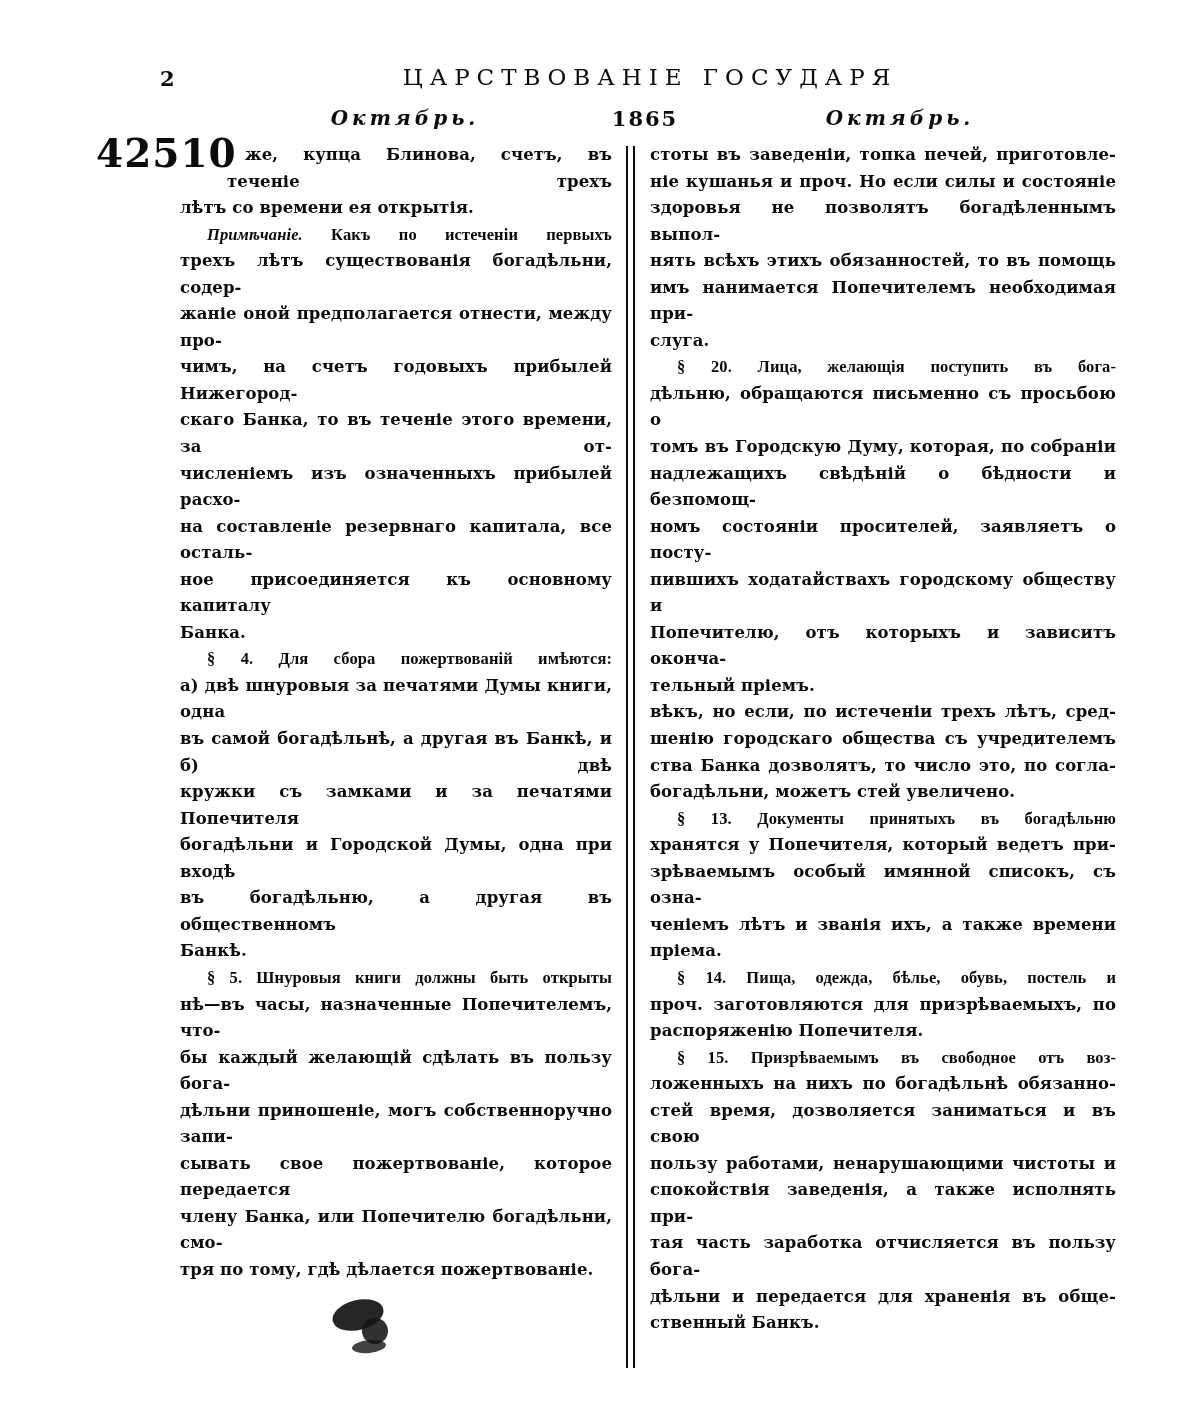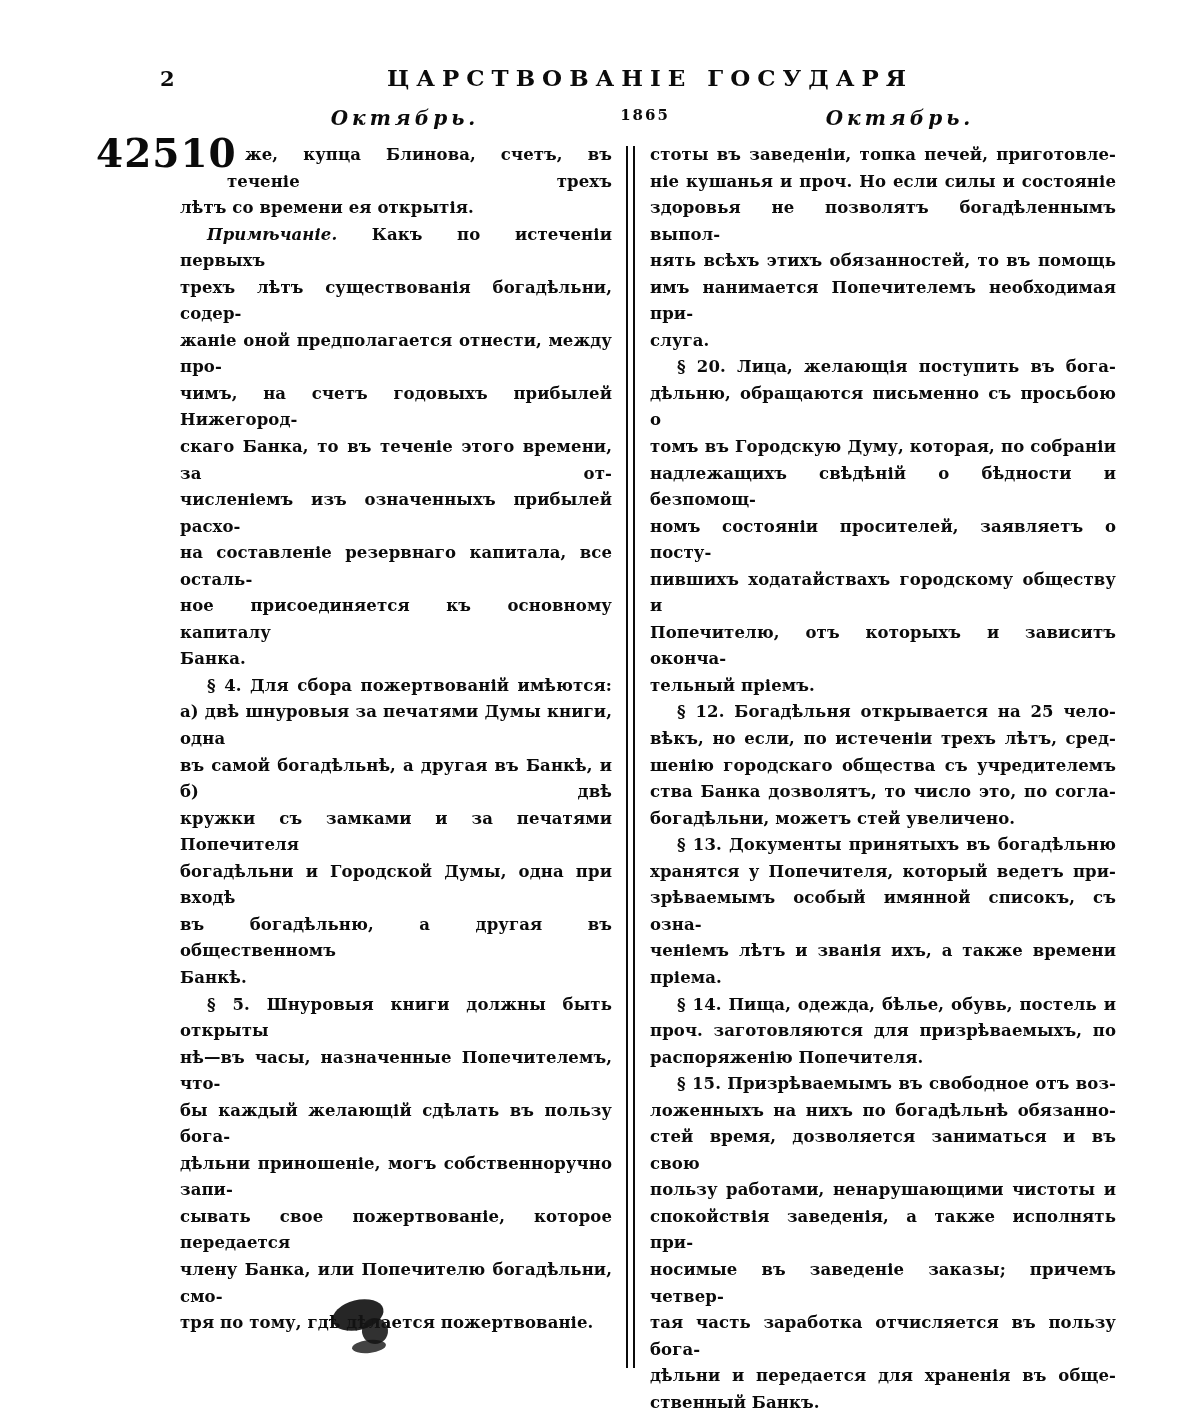--- a/index.html
+++ b/index.html
@@ -11,32 +11,32 @@
     position:relative;
     overflow:hidden;
   }
   .page-number{
     position:absolute;left:160px;top:66px;
     font-size:21px;font-weight:700;
   }
   .page-title{
     position:absolute;left:190px;top:64px;width:920px;
     text-align:center;
-    font-size:23px;font-weight:700;letter-spacing:7px;
+    font-size:23px;font-weight:400;letter-spacing:7px;
     white-space:nowrap;
   }
   .subheader-left,.subheader-year,.subheader-right{
     position:absolute;top:106px;
     font-weight:700;
   }
   .subheader-left{left:190px;width:430px;text-align:center;
     font-style:italic;font-size:20px;letter-spacing:4px;}
   .subheader-right{left:690px;width:420px;text-align:center;
     font-style:italic;font-size:20px;letter-spacing:4px;}
-  .subheader-year{left:540px;width:210px;text-align:center;font-size:15px;letter-spacing:2px;}
+  .subheader-year{left:540px;width:210px;text-align:center;font-size:21px;letter-spacing:2px;}
   .act-number{
     position:absolute;left:96px;top:130px;
     font-size:39px;font-weight:700;letter-spacing:1px;
   }
   .columns{
     position:absolute;left:180px;top:142px;
     display:flex;align-items:flex-start;
   }
   .col{
     font-size:16.5px;font-weight:700;line-height:26.55px;
@@ -51,21 +51,21 @@
     border-right:2px solid #0b0b0b;
     height:1222px;
   }
   .para{margin:0;}
   .line{
     text-align:justify;
     text-align-last:justify;
     white-space:normal;
   }
   .line.final{text-align-last:left;}
-  .line.indent{text-indent:27px;}
+  .line.indent{text-indent:27px;font-family:Liberation Serif, serif;}
   .line.hang{text-indent:18px;margin-left:47px;}
   .il{font-style:italic;}
   .blot{position:absolute;background:#141414;border-radius:50%;}
   .blot.b1{left:332px;top:1300px;width:52px;height:30px;transform:rotate(-14deg);opacity:.92;}
   .blot.b2{left:362px;top:1318px;width:26px;height:26px;transform:rotate(20deg);opacity:.88;}
   .blot.b3{left:352px;top:1340px;width:34px;height:13px;transform:rotate(-6deg);opacity:.8;}
 </style>
 </head>
 <body>
 
@@ -126,21 +126,20 @@
         <div class="line indent">§ 20. Лица, желающія поступить въ бога-</div>
         <div class="line">дѣльню, обращаются письменно съ просьбою о</div>
         <div class="line">томъ въ Городскую Думу, которая, по собраніи</div>
         <div class="line">надлежащихъ свѣдѣній о бѣдности и безпомощ-</div>
         <div class="line">номъ состояніи просителей, заявляетъ о посту-</div>
         <div class="line">пившихъ ходатайствахъ городскому обществу и</div>
         <div class="line">Попечителю, отъ которыхъ и зависитъ оконча-</div>
         <div class="line final">тельный пріемъ.</div>
       </div>
       <div class="para">
-        <div class="line indent">§ 12. Богадѣльня открывается на 25 чело-</div>
         <div class="line">вѣкъ, но если, по истеченіи трехъ лѣтъ, сред-</div>
         <div class="line">шенію городскаго общества съ учредителемъ</div>
         <div class="line">ства Банка дозволятъ, то число это, по согла-</div>
         <div class="line final">богадѣльни, можетъ стей увеличено.</div>
       </div>
       <div class="para">
         <div class="line indent">§ 13. Документы принятыхъ въ богадѣльню</div>
         <div class="line">хранятся у Попечителя, который ведетъ при-</div>
         <div class="line">зрѣваемымъ особый имянной списокъ, съ озна-</div>
         <div class="line">ченіемъ лѣтъ и званія ихъ, а также времени</div>
@@ -150,21 +149,20 @@
         <div class="line indent">§ 14. Пища, одежда, бѣлье, обувь, постель и</div>
         <div class="line">проч. заготовляются для призрѣваемыхъ, по</div>
         <div class="line final">распоряженію Попечителя.</div>
       </div>
       <div class="para">
         <div class="line indent">§ 15. Призрѣваемымъ въ свободное отъ воз-</div>
         <div class="line">ложенныхъ на нихъ по богадѣльнѣ обязанно-</div>
         <div class="line">стей время, дозволяется заниматься и въ свою</div>
         <div class="line">пользу работами, ненарушающими чистоты и</div>
         <div class="line">спокойствія заведенія, а также исполнять при-</div>
-        <div class="line">носимые въ заведеніе заказы; причемъ четвер-</div>
         <div class="line">тая часть заработка отчисляется въ пользу бога-</div>
         <div class="line">дѣльни и передается для храненія въ обще-</div>
         <div class="line final">ственный Банкъ.</div>
       </div>
     </div>
 </div>
 
 <div class="blot b1"></div>
 <div class="blot b2"></div>
 <div class="blot b3"></div>

